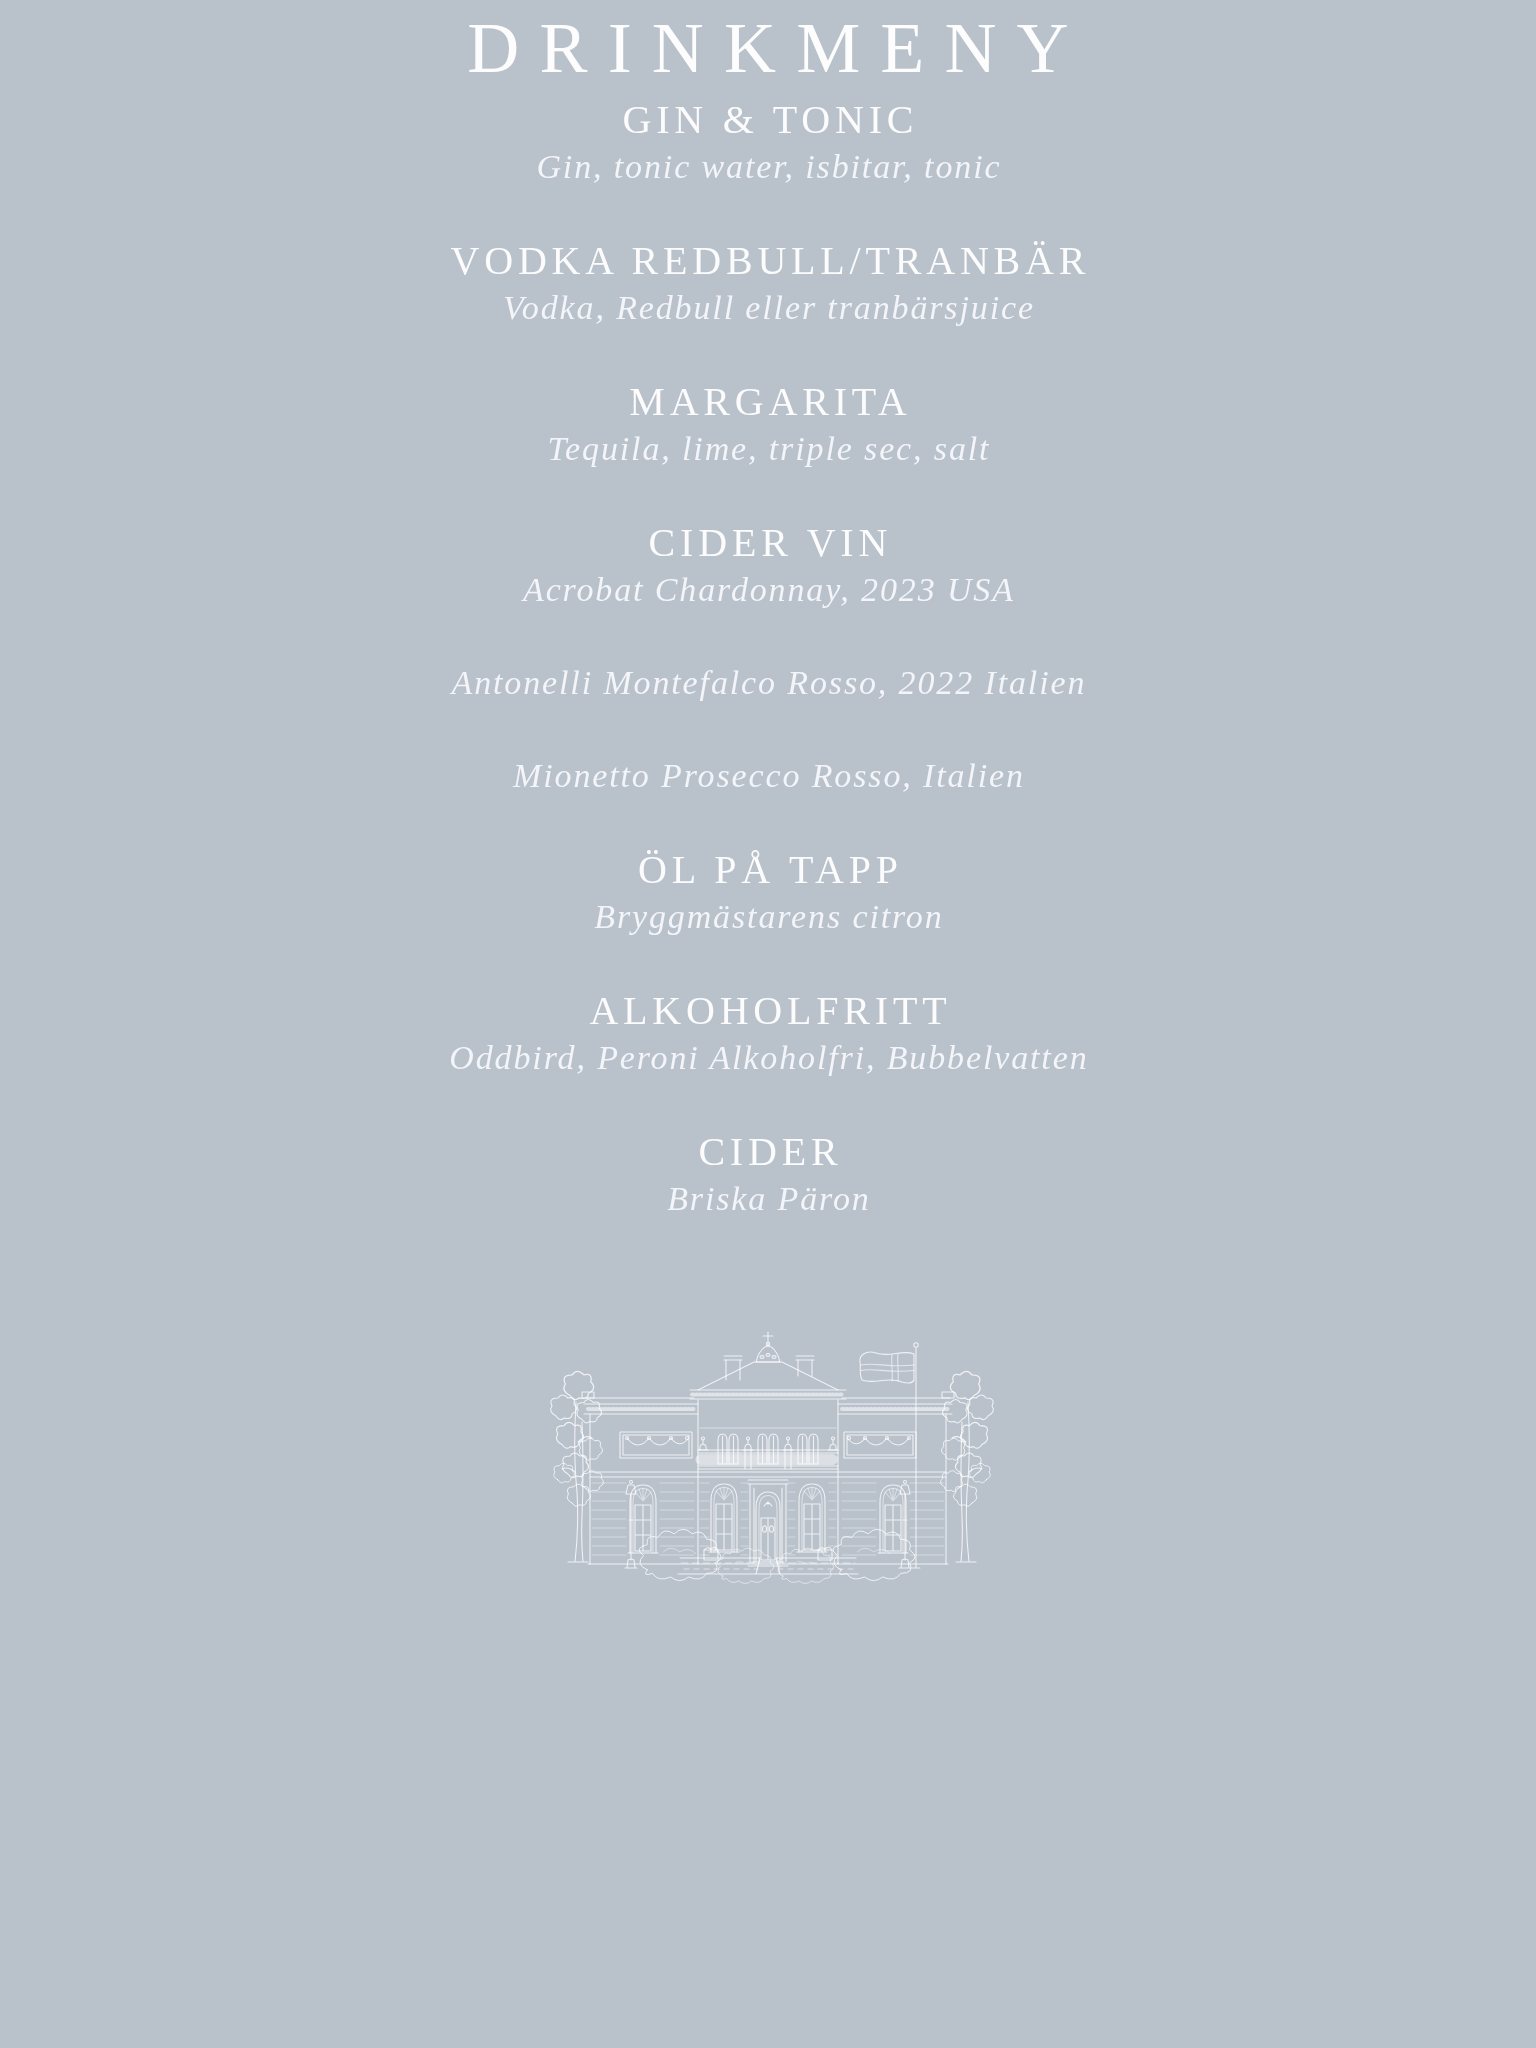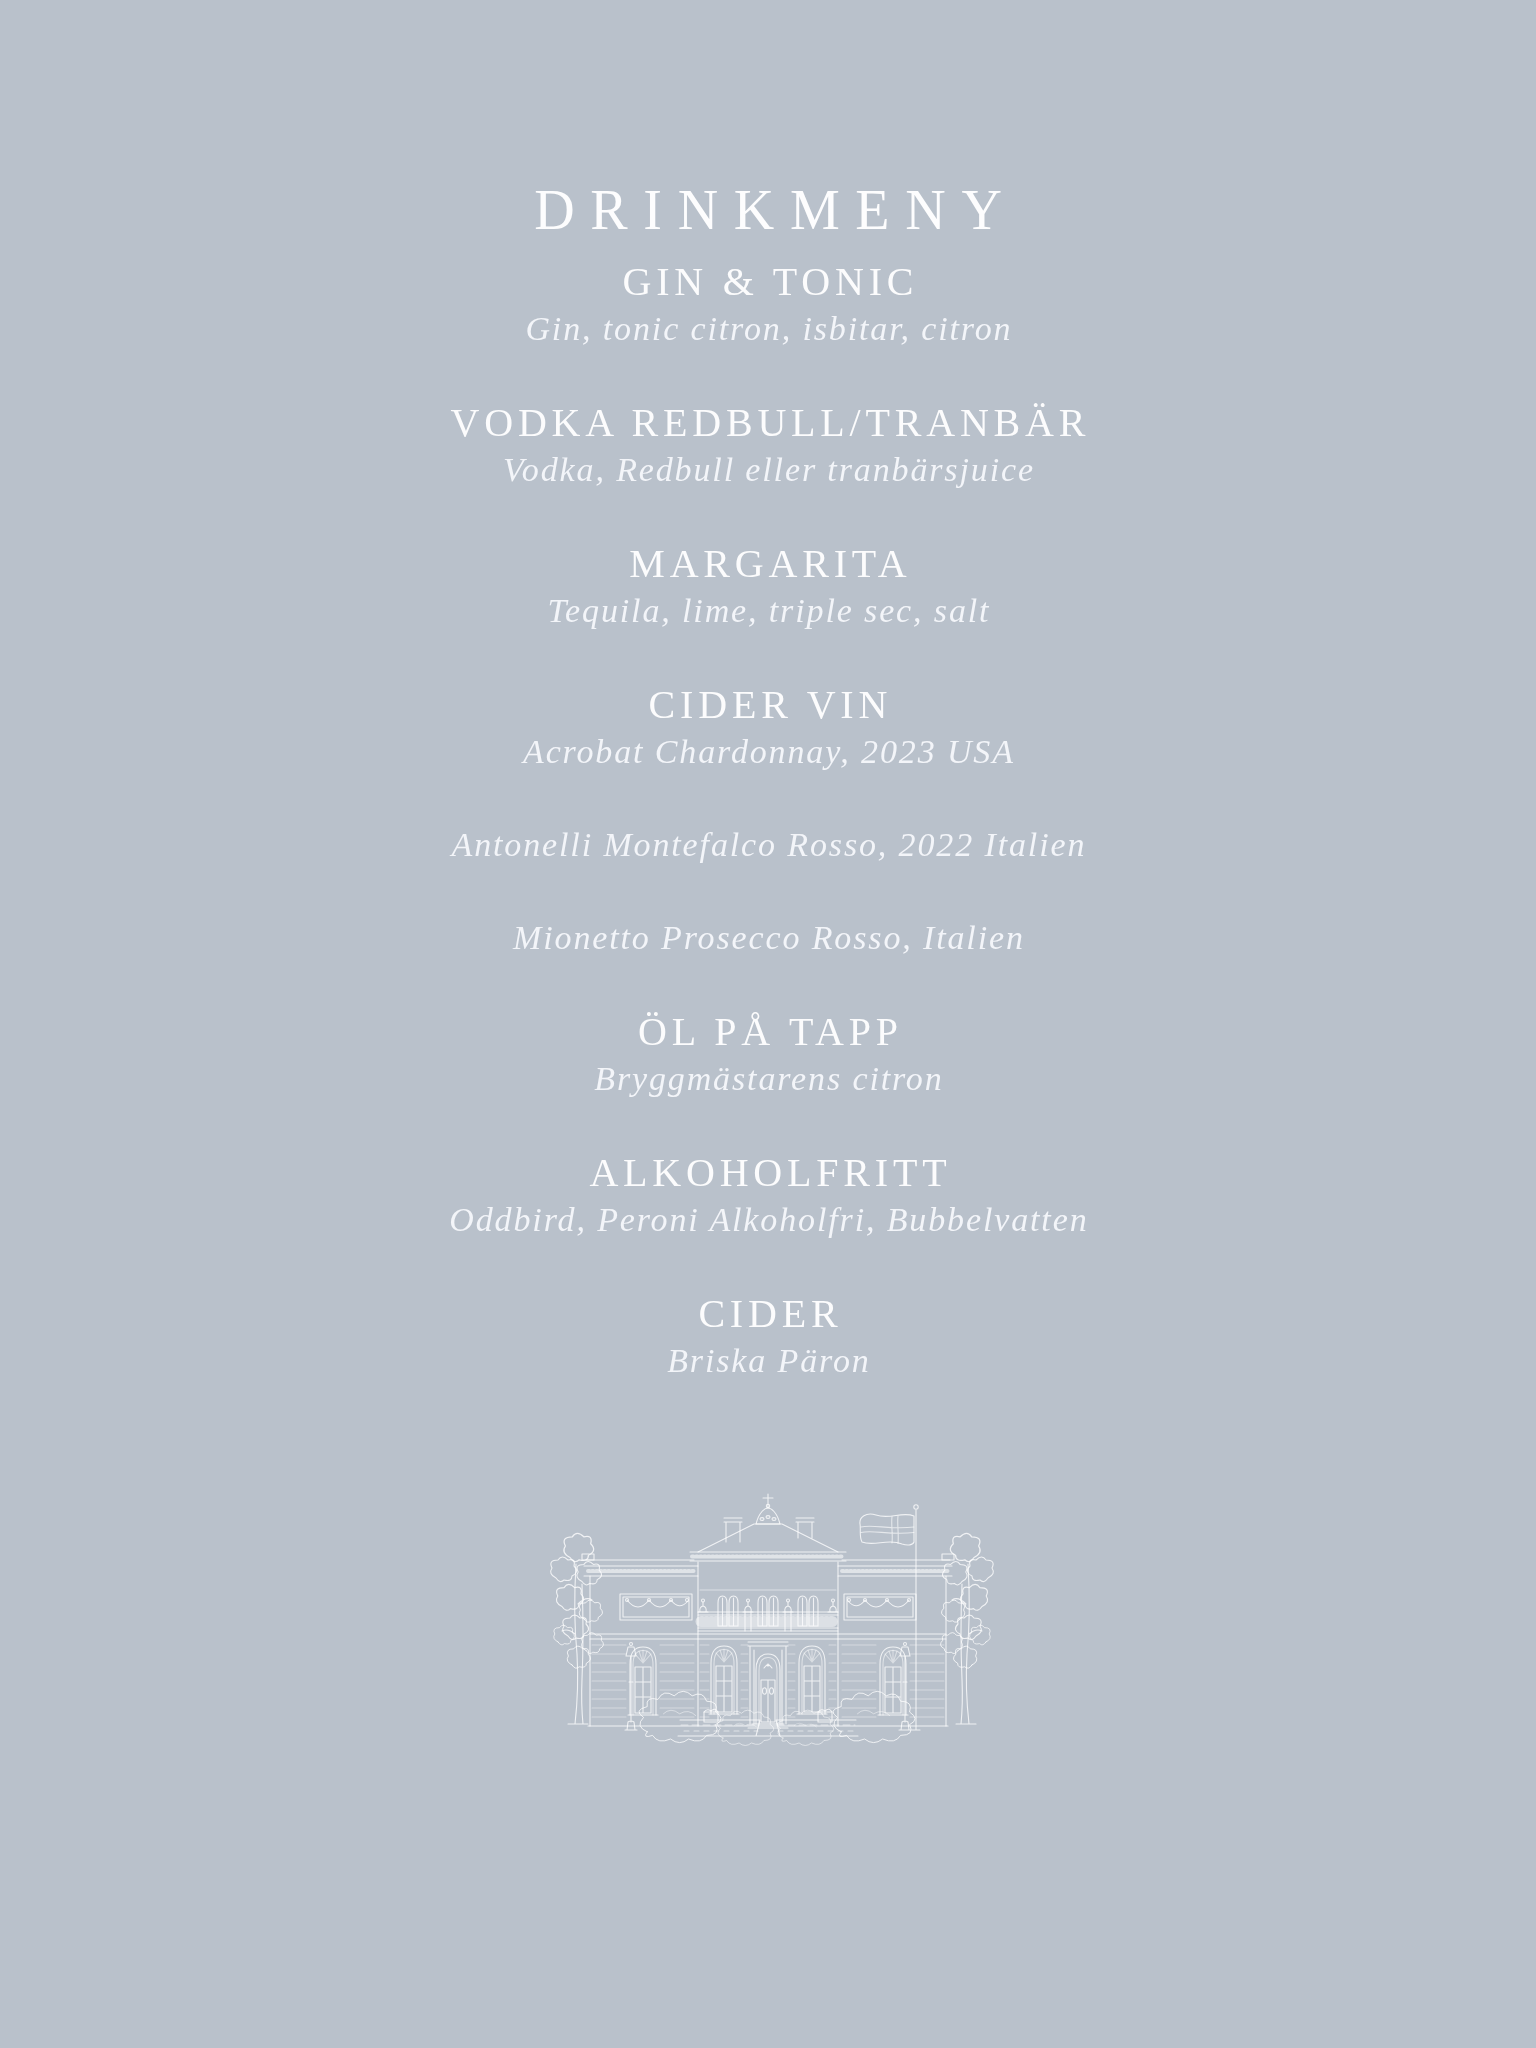--- a/index.html
+++ b/index.html
@@ -6,22 +6,21 @@
   body{
     width:1536px;height:2048px;
     background:#b9c1cb;
     font-family:"Liberation Serif", serif;
     color:#fbfcfd;
     overflow:hidden;
   }
   .page{width:1536px;height:2048px;text-align:center;}
   .title{
     margin:0;
-    padding-top:162px;
-    font-size:56px;
+    font-size:72px;
     font-weight:400;
     line-height:96px;
     letter-spacing:0.28em;
     padding-left:0.28em; 
     color:rgba(255,255,255,0.97);
   }
   .menu{}
   .item{margin-bottom:47px;}
   .item-name{
     font-size:40px;
@@ -48,21 +47,21 @@
 <body style="background: rgb(185, 193, 203);">
 
 <div class="page">
 
   <h1 class="title">DRINKMENY</h1>
 
   <div class="menu">
 
       <div class="item">
         <div class="item-name">GIN &amp; TONIC</div>
-        <div class="item-desc">Gin, tonic citron, isbitar, citron</div>
+        <div class="item-desc">Gin, tonic water, isbitar, tonic</div>
       </div>
 
       <div class="item">
         <div class="item-name">VODKA REDBULL/TRANBÄR</div>
         <div class="item-desc">Vodka, Redbull eller tranbärsjuice</div>
       </div>
 
       <div class="item">
         <div class="item-name">MARGARITA</div>
         <div class="item-desc">Tequila, lime, triple sec, salt</div>

